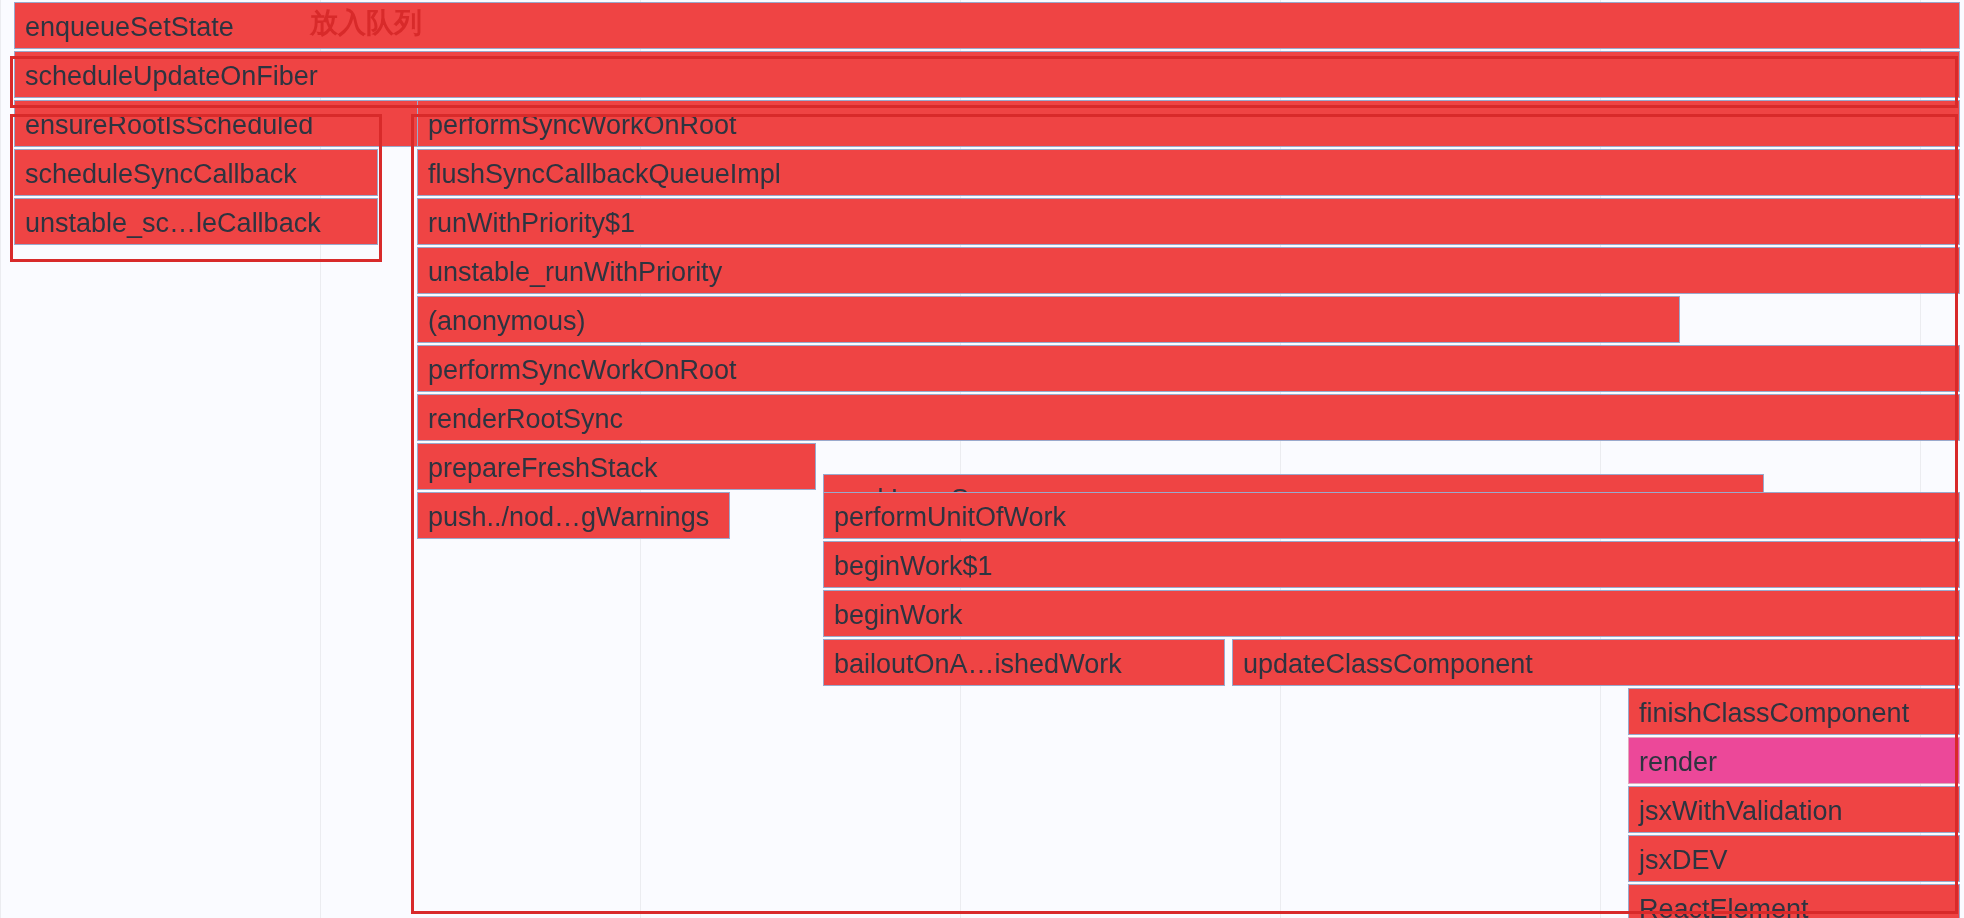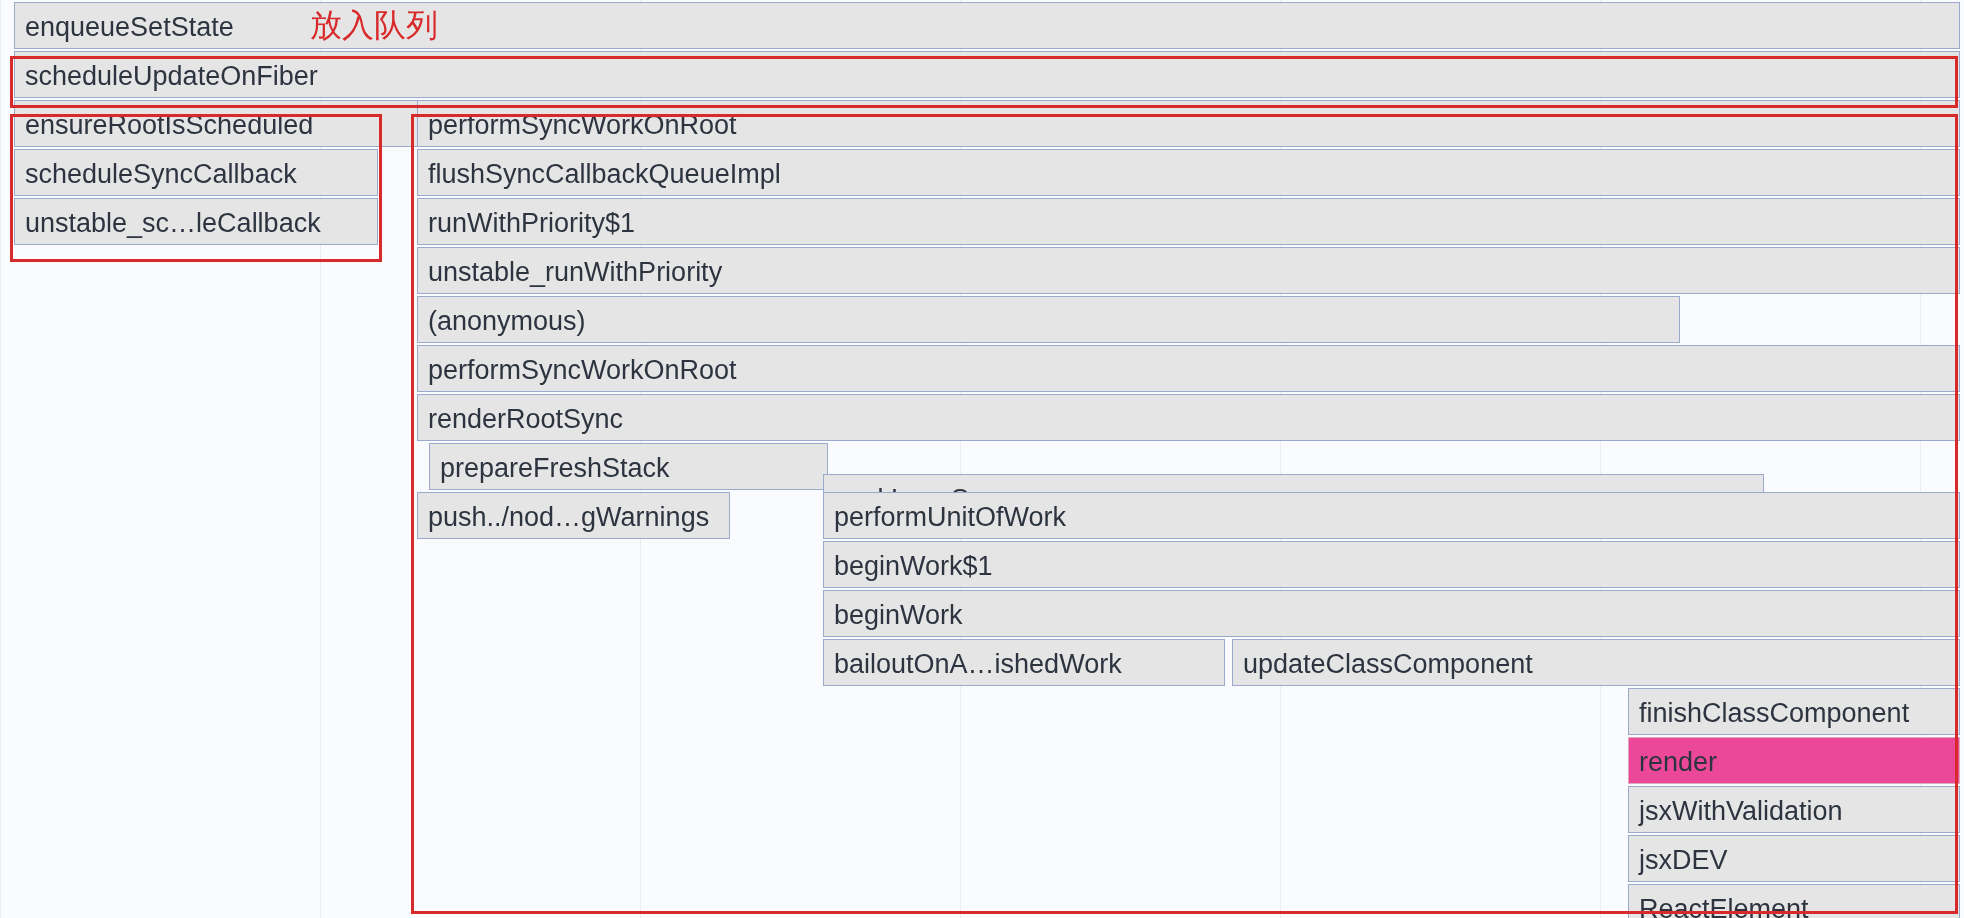--- a/index.html
+++ b/index.html
@@ -20,38 +20,38 @@
     position: absolute;
     inset: 0;
     background-image:
       repeating-linear-gradient(to right, rgba(0,0,0,0.06) 0, rgba(0,0,0,0.06) 1px, transparent 1px, transparent 320px);
     pointer-events: none;
   }
   .bar {
     position: absolute;
     top: 0;
     height: 47px;           
-    background: #e5e5e5;
+    background: #ef4444;
     border: 1px solid #9aa9cc;
     color: #2d3440;
     padding: 4px 10px 0 10px;
     white-space: nowrap;
     overflow: hidden;
     text-overflow: ellipsis;
     line-height: 40px;
   }
   .bar.pink {
     background: #ec4899;
     border-color: #e0a9bd;
   }
   .annotation {
     position: absolute;
     color: #d82a2a;
-    font-weight: 400;
-    font-size: 32px;
+    font-weight: 700;
+    font-size: 28px;
     pointer-events: none;
   }
   .redbox {
     position: absolute;
     border: 3px solid #d82a2a;
     pointer-events: none;
   }
 </style>
 </head>
 <body>
@@ -65,21 +65,21 @@
       <div class="bar" style="left: 14px; width: 428px; top: 100px;">ensureRootIsScheduled</div>
       <div class="bar" style="left: 14px; width: 364px; top: 149px;">scheduleSyncCallback</div>
       <div class="bar" style="left: 14px; width: 364px; top: 198px;">unstable_sc…leCallback</div>
       <div class="bar" style="left: 417px; width: 1543px; top: 100px;">performSyncWorkOnRoot</div>
       <div class="bar" style="left: 417px; width: 1543px; top: 149px;">flushSyncCallbackQueueImpl</div>
       <div class="bar" style="left: 417px; width: 1543px; top: 198px;">runWithPriority$1</div>
       <div class="bar" style="left: 417px; width: 1543px; top: 247px;">unstable_runWithPriority</div>
       <div class="bar" style="left: 417px; width: 1263px; top: 296px;">(anonymous)</div>
       <div class="bar" style="left: 417px; width: 1543px; top: 345px;">performSyncWorkOnRoot</div>
       <div class="bar" style="left: 417px; width: 1543px; top: 394px;">renderRootSync</div>
-      <div class="bar" style="left: 417px; width: 399px; top: 443px; margin-left: 12px;">prepareFreshStack</div>
+      <div class="bar" style="left: 417px; width: 399px; top: 443px;">prepareFreshStack</div>
       <div class="bar" style="left: 417px; width: 313px; top: 492px;">push../nod…gWarnings</div>
       <div class="bar" style="left: 823px; width: 941px; top: 443px; margin-top: 31px;">workLoopSync</div>
       <div class="bar" style="left: 823px; width: 1137px; top: 492px;">performUnitOfWork</div>
       <div class="bar" style="left: 823px; width: 1137px; top: 541px;">beginWork$1</div>
       <div class="bar" style="left: 823px; width: 1137px; top: 590px;">beginWork</div>
       <div class="bar" style="left: 823px; width: 402px; top: 639px;">bailoutOnA…ishedWork</div>
       <div class="bar" style="left: 1232px; width: 728px; top: 639px;">updateClassComponent</div>
       <div class="bar" style="left: 1628px; width: 332px; top: 688px;">finishClassComponent</div>
       <div class="bar pink" style="left: 1628px; width: 332px; top: 737px;">render</div>
       <div class="bar" style="left: 1628px; width: 332px; top: 786px;">jsxWithValidation</div>

